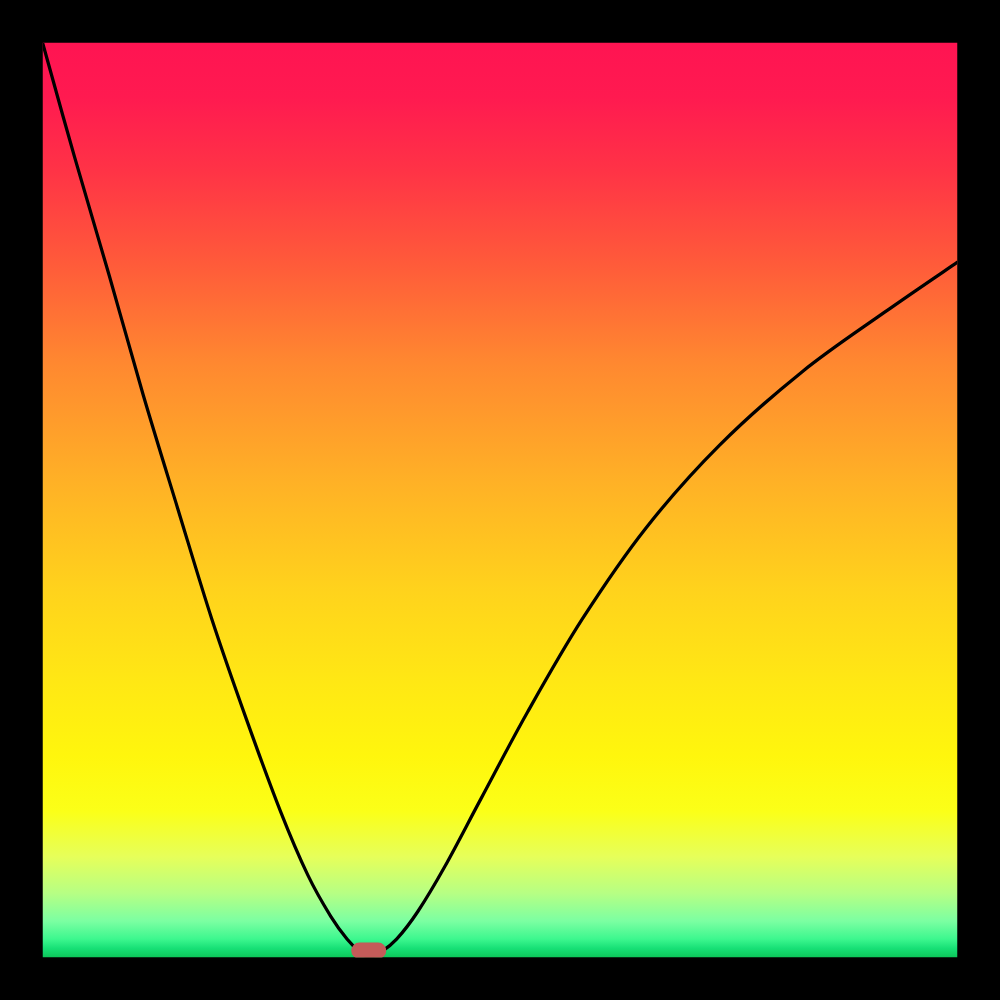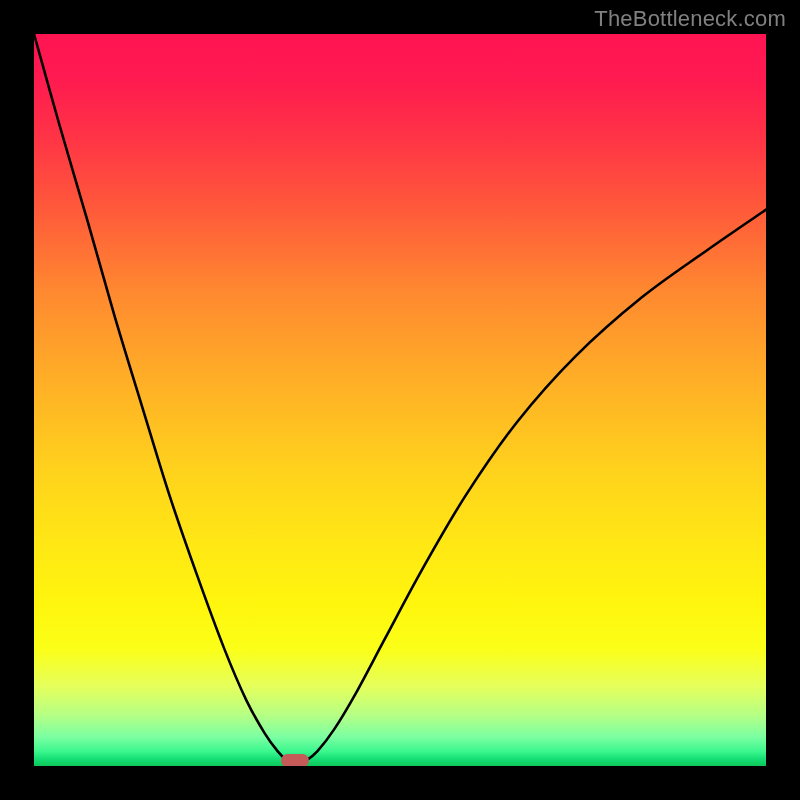--- a/index.html
+++ b/index.html
@@ -83,14 +83,13 @@
 <div class="frame">
 
   <div class="plot">
     <div class="gradient"></div>
     <svg class="curve-svg" viewBox="0 0 732 732" preserveAspectRatio="none">
       <path id="curve-path" fill="none" stroke="#000" stroke-width="2.6" stroke-linejoin="round" stroke-linecap="round" d="M 0.00 0.00 C 4.27 15.25 16.71 60.39 25.62 91.50 C 34.53 122.61 44.29 154.94 53.44 186.66 C 62.59 218.38 71.37 250.71 80.52 281.82 C 89.67 312.93 99.19 343.43 108.34 373.32 C 117.49 403.21 126.27 433.10 135.42 461.16 C 144.57 489.22 154.09 516.06 163.24 541.68 C 172.39 567.30 182.15 594.14 190.32 614.88 C 198.49 635.62 205.57 652.09 212.28 666.12 C 218.99 680.15 225.33 690.52 230.58 699.06 C 235.83 707.60 239.85 712.60 243.76 717.36 C 247.66 722.12 251.08 725.17 254.00 727.61 C 256.93 730.05 258.52 732.00 261.32 732.00 C 264.13 732.00 267.18 730.05 270.84 727.61 C 274.50 725.17 278.40 722.73 283.28 717.36 C 288.16 711.99 293.65 705.16 300.12 695.40 C 306.59 685.64 313.54 674.05 322.08 658.80 C 330.62 643.55 340.38 624.40 351.36 603.90 C 362.34 583.40 374.54 559.61 387.96 535.82 C 401.38 512.03 416.02 485.80 431.88 461.16 C 447.74 436.52 464.82 411.14 483.12 387.96 C 501.42 364.78 520.94 342.82 541.68 322.08 C 562.42 301.34 585.60 281.21 607.56 263.52 C 629.52 245.83 652.70 230.58 673.44 215.94 C 694.18 201.30 722.24 182.39 732.00 175.68 "></path>
     </svg>
     <div id="marker" class="marker" style="left: 247.324px; top: 719.876px;"></div>
   </div>
 
-  <div class="watermark">TheBottleneck.com</div>
 </div>
 
 </body></html>

